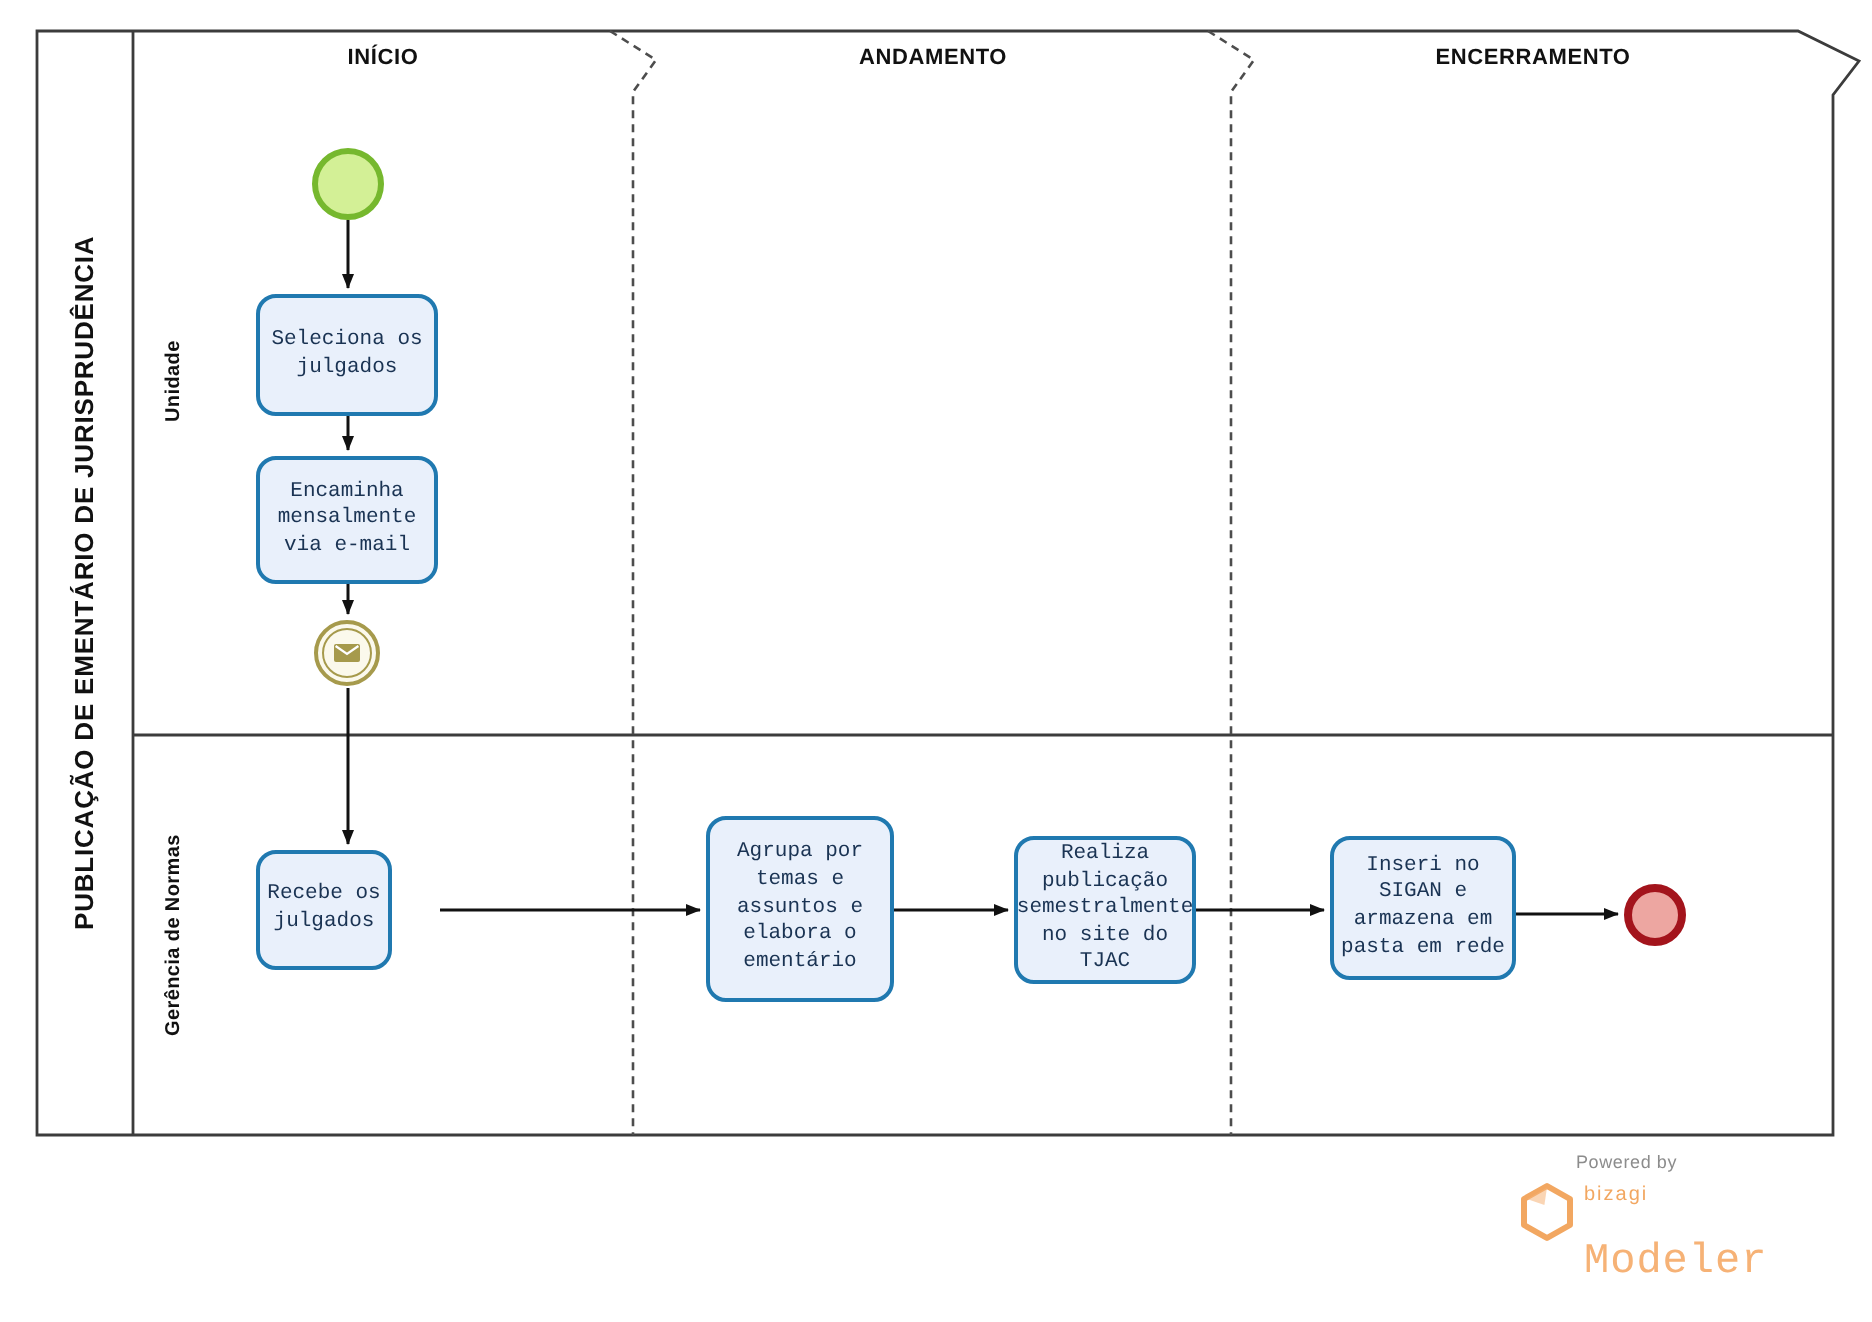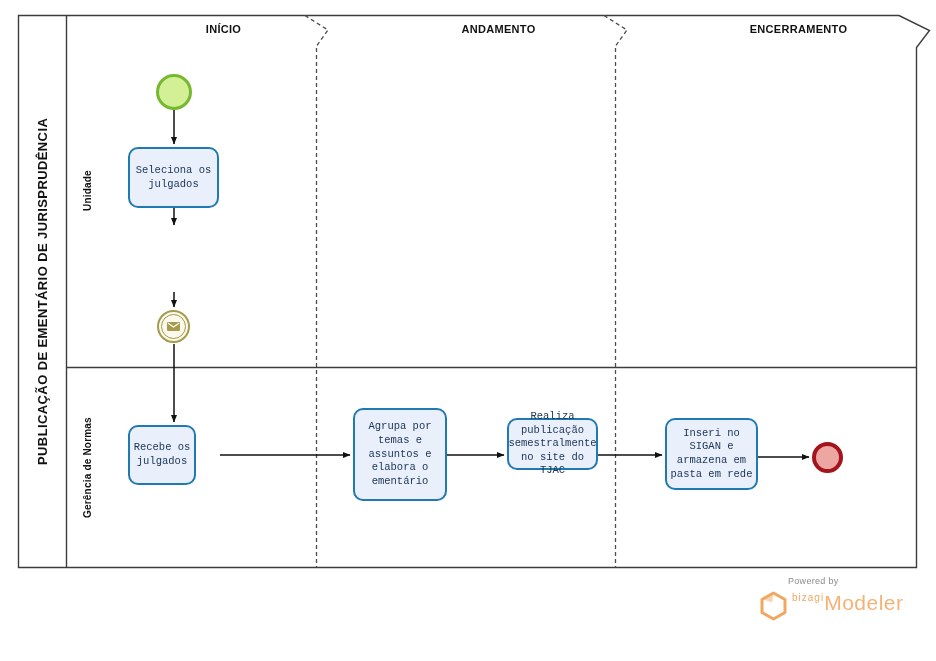--- a/index.html
+++ b/index.html
@@ -35,21 +35,20 @@
   .lane-label { font-size: 10px; letter-spacing: 0.2px; }
 
   .phase-label {
     position: absolute;
     top: 23px;
     text-align: center;
     font-size: 11px;
     font-weight: 700;
     color: #111111;
     letter-spacing: 0.3px;
-    padding-left: 32px;
   }
 
   .task {
     position: absolute;
     box-sizing: border-box;
     border: 2px solid var(--task_border, #2079b0);
     background: var(--task_fill, #e9f0fb);
     border-radius: 10px;
     display: flex;
     align-items: center;
@@ -89,34 +88,35 @@
 
   .branding { position: absolute; left: 760px; top: 576px; width: 170px; }
   .powered-by {
     font-size: 9px;
     color: var(--powered_by_gray, #8c8c8c);
     letter-spacing: 0.3px;
     margin-bottom: 5px;
     margin-left: 28px;
   }
   .brand-row { display: flex; align-items: flex-start; }
-  .brand-texts { margin-left: 5px; display: flex; flex-direction: row; }
+  .brand-texts { margin-left: 5px; display: flex; flex-direction: column; }
   .brand-small {
     font-size: 10px;
     color: var(--brand_orange, #f2a761);
     letter-spacing: 1px;
     line-height: 1;
     margin-top: 2px;
   }
   .brand-big {
     font-size: 21px;
     color: var(--brand_orange_light, #f6b276);
     letter-spacing: 0.5px;
     line-height: 1;
-    margin-top: 1px;
+    margin-top: 18px;
+    font-family: Liberation Mono, monospace;
   }
 </style>
 </head>
 <body>
 
 <div class="canvas">
 
   <svg class="layer" viewBox="0 0 936 661" xmlns="http://www.w3.org/2000/svg">
     <defs>
       <marker id="arrow" markerWidth="10" markerHeight="8" refX="7" refY="3" orient="auto" markerUnits="userSpaceOnUse">
@@ -161,27 +161,30 @@
         <polyline points="0.8,1 6.5,5 12.2,1" style="stroke:#ffffff; stroke-width:1.1; fill:none;"></polyline>
       </svg>
     </div>
   </div>
 
   <div class="event event-end"></div>
 
   <div class="task" style="left:128px; top:147px; width:91px; height:61px;">
     <span>Seleciona os julgados</span>
   </div>
+  <div class="task" style="left:128px; top:228px; width:91px; height:64px;">
+    <span>Encaminha mensalmente via e-mail</span>
+  </div>
   <div class="task" style="left:128px; top:425px; width:68px; height:60px;">
     <span>Recebe os julgados</span>
   </div>
   <div class="task" style="left:353px; top:408px; width:94px; height:93px;">
     <span>Agrupa por temas e assuntos e elabora o ementário</span>
   </div>
-  <div class="task" style="left:507px; top:418px; width:91px; height:52px;">
+  <div class="task" style="left:507px; top:418px; width:91px; height:74px;">
     <span>Realiza publicação semestralmente no site do TJAC</span>
   </div>
   <div class="task" style="left:665px; top:418px; width:93px; height:72px;align-items:center;">
     <span>Inseri no SIGAN e armazena em pasta em rede</span>
   </div>
 
   <div class="branding">
     <div class="powered-by">Powered by</div>
     <div class="brand-row">
       <svg width="27" height="30" viewBox="0 0 27 30">

